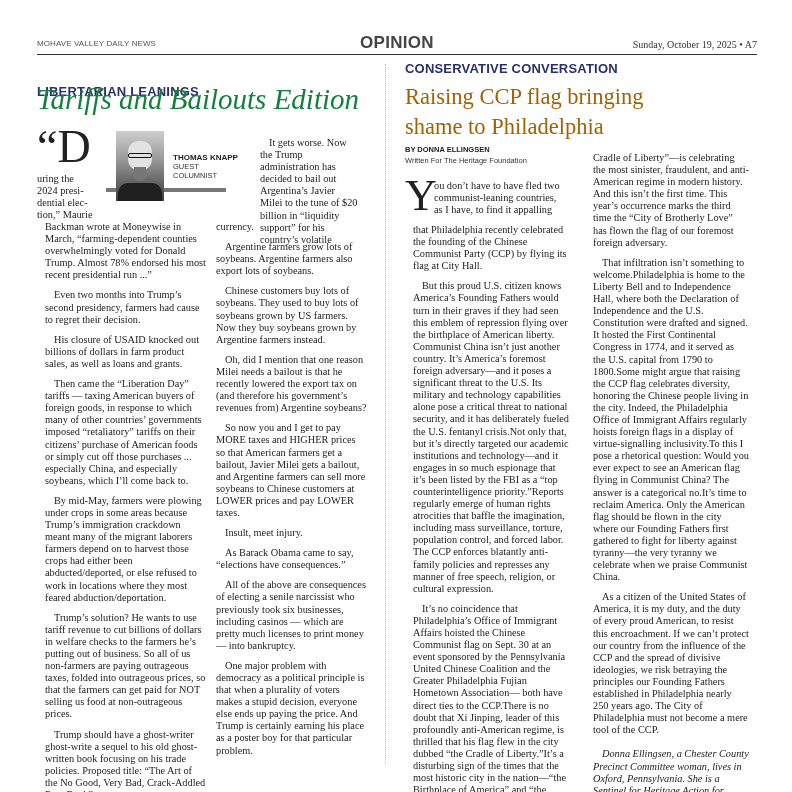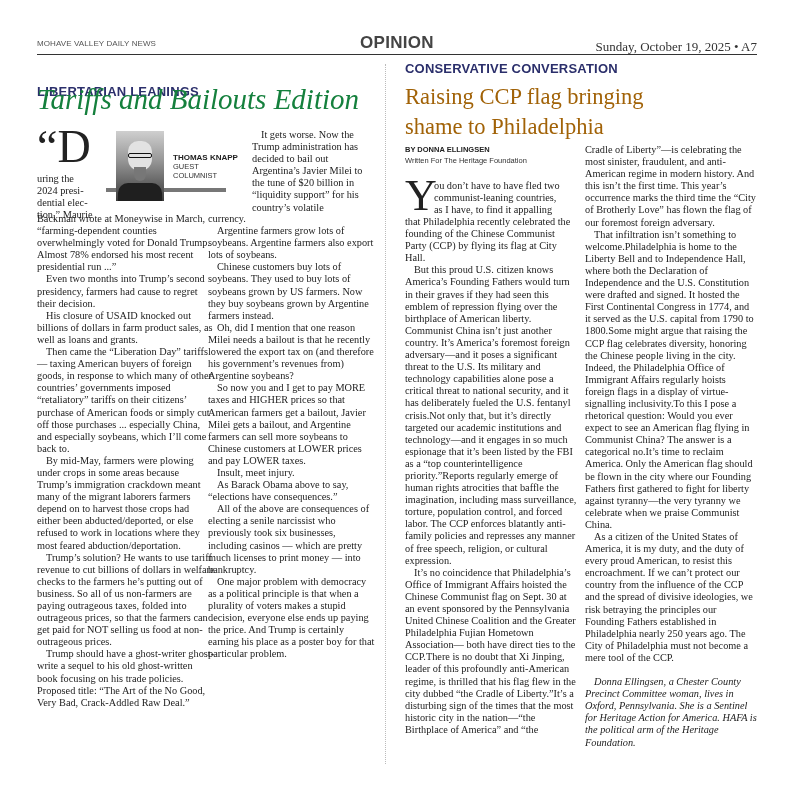--- a/index.html
+++ b/index.html
@@ -1,26 +1,26 @@
 <!DOCTYPE html>
 <html><head>
 <meta charset="utf-8">
 <style>
   html, body { margin:0; padding:0; background:#ffffff; }
   body { width:792px; height:792px; position:relative; overflow:hidden; font-family:"DejaVu Serif", serif; color:#222; }
   .masthead { position:absolute; left:37px; top:34px; width:720px; height:20px; border-bottom:1.2px solid #333; }
   .pub { position:absolute; left:0; top:5px; font-family:"Liberation Sans", sans-serif; font-size:8px; color:#555; letter-spacing:0.1px; }
   .section { position:absolute; left:0; width:720px; top:-1px; text-align:center; font-family:"Liberation Sans", sans-serif; font-weight:bold; font-size:17px; color:#444; letter-spacing:0.3px; }
-  .dateline { position:absolute; right:0; top:5px; font-family:"Liberation Serif", serif; font-size:13px; color:#333; }
+  .dateline { position:absolute; right:0; top:5px; font-family:"Liberation Serif", serif; font-size:10px; color:#333; }
   .vdivider { position:absolute; left:385px; top:64px; height:700px; border-left:1px dotted #bbb; }
   .kicker { position:absolute; font-family:"Liberation Sans", sans-serif; font-weight:bold; font-size:13px; color:#2b2f6b; letter-spacing:0.2px; }
   .headline-l { position:absolute; left:37px; top:83px; font-family:"Liberation Serif", serif; font-style:italic; font-size:29px; color:#15803d; }
   .headline-r { position:absolute; left:405px; top:82px; width:260px; font-family:"Liberation Serif", serif; font-size:22.5px; line-height:30px; color:#a16207; }
   .col { position:absolute; font-family:"Liberation Serif", serif; font-size:10.3px; line-height:12.1px; color:#222; }
-  .col p { margin:0; text-indent:9px; }
+  .col p { margin:8px; text-indent:9px; }
   .col p.noindent { text-indent:0; }
   .col p.credit { font-style:italic; margin-top:12px; }
   .dropcap-q { position:absolute; left:37px; top:124px; font-family:"Liberation Serif", serif; font-size:46px; line-height:46px; color:#222; }
   .intro-lines { position:absolute; left:37px; top:165px; font-family:"Liberation Serif", serif; font-size:10.3px; line-height:12.1px; width:75px;margin-top:8px; }
   .photo { position:absolute; left:116px; top:131px; width:48px; height:70px; background:linear-gradient(180deg,#cfcfcf 0%,#9a9a9a 40%,#3a3a3a 100%); }
   .photo .head { position:absolute; left:12px; top:10px; width:24px; height:30px; border-radius:12px 12px 14px 14px; background:#e2e2e2; }
   .photo .glasses { position:absolute; left:12px; top:22px; width:24px; height:5px; border:1.5px solid #111; border-radius:2px; box-sizing:border-box; }
   .photo .beard { position:absolute; left:18px; top:36px; width:12px; height:14px; background:#777; border-radius:0 0 6px 6px; }
   .photo .shirt { position:absolute; left:2px; top:52px; width:44px; height:18px; background:#1f1f1f; border-radius:10px 10px 0 0; }
   .photo-bar { position:absolute; left:106px; top:188px; width:120px; height:4px; background:#777; }
@@ -78,21 +78,21 @@
 <div class="col" style="left:252px;top:129px;width:115px;">
   <p>It gets worse. Now the Trump administration has decided to bail out Argentina’s Javier Milei to the tune of $20 billion in “liquidity support” for his country’s volatile</p>
 </div>
 <div class="col" style="left:208px;top:213px;width:167px;">
   <p class="noindent">currency.</p>
   <p>Argentine farmers grow lots of soybeans. Argentine farmers also export lots of soybeans.</p>
   <p>Chinese customers buy lots of soybeans. They used to buy lots of soybeans grown by US farmers. Now they buy soybeans grown by Argentine farmers instead.</p>
   <p>Oh, did I mention that one reason Milei needs a bailout is that he recently lowered the export tax on (and therefore his government’s revenues from) Argentine soybeans?</p>
   <p>So now you and I get to pay MORE taxes and HIGHER prices so that American farmers get a bailout, Javier Milei gets a bailout, and Argentine farmers can sell more soybeans to Chinese customers at LOWER prices and pay LOWER taxes.</p>
   <p>Insult, meet injury.</p>
-  <p>As Barack Obama above to say, “elections have consequences.”</p>
+  <p>As Barack Obama came to say, “elections have consequences.”</p>
   <p>All of the above are consequences of electing a senile narcissist who previously took six businesses, including casinos — which are pretty much licenses to print money — into bankruptcy.</p>
   <p>One major problem with democracy as a political principle is that when a plurality of voters makes a stupid decision, everyone else ends up paying the price. And Trump is certainly earning his place as a poster boy for that particular problem.</p>
 </div>
 
 <div class="kicker" style="left:405px;top:61px;">CONSERVATIVE CONVERSATION</div>
 <div class="headline-r">Raising CCP flag bringing shame to Philadelphia</div>
 <div class="byline-r">BY DONNA ELLINGSEN</div>
 <div class="byline-r2">Written For The Heritage Foundation</div>
 
 <div class="dropcap-y">Y</div>

